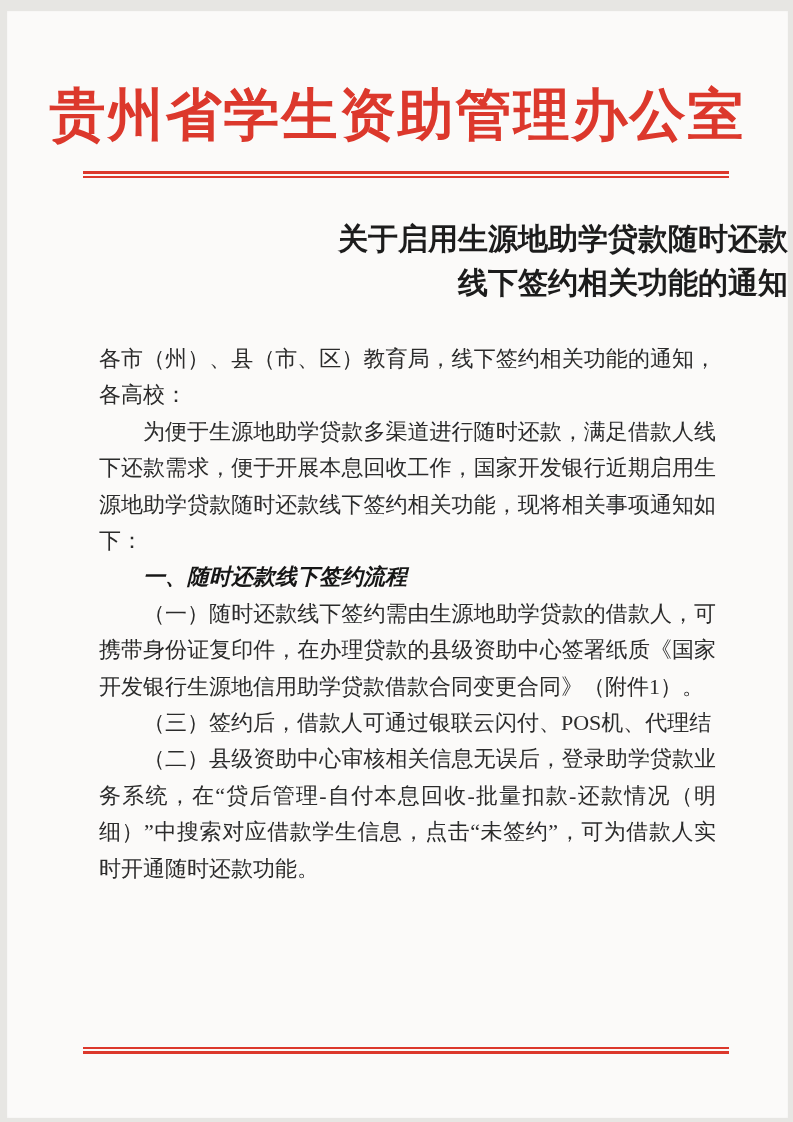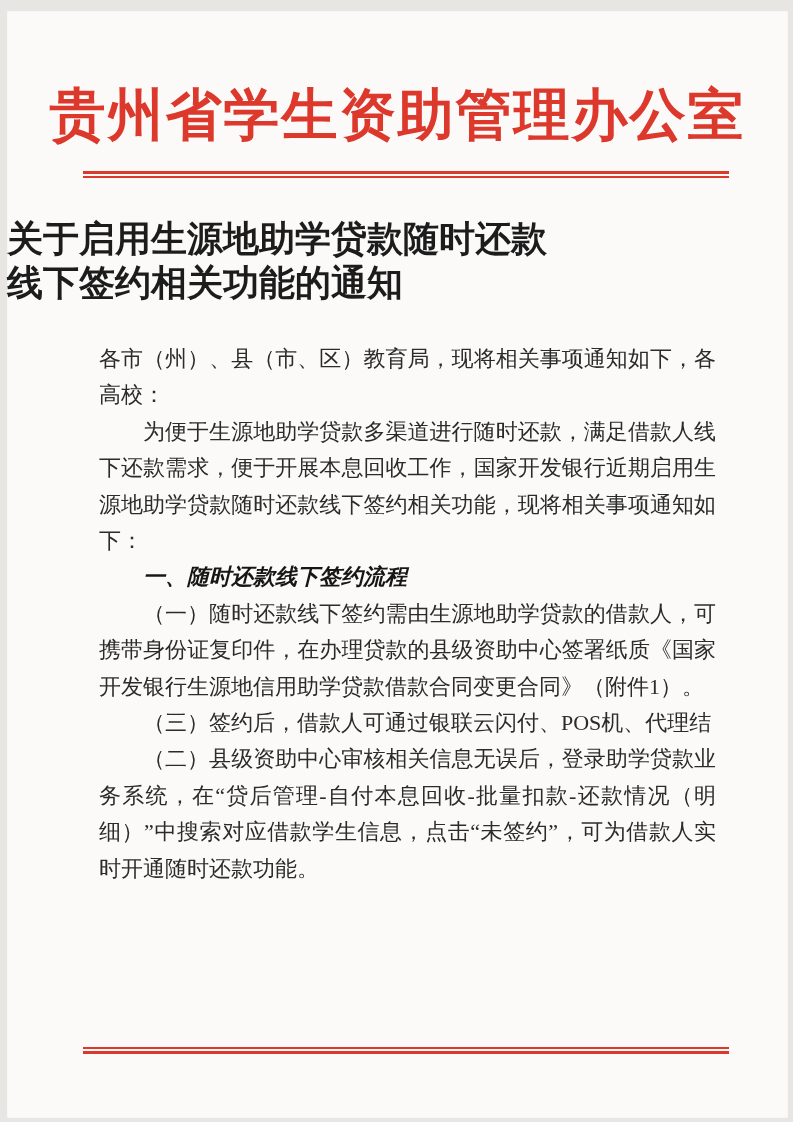--- a/index.html
+++ b/index.html
@@ -58,22 +58,22 @@
     height: 2px;
     border-top: 2px solid var(--red, #dc382c);
     border-bottom: 3px solid var(--red, #dc382c);
   }
   .doc-title {
     position: absolute;
     top: 206px;
     left: 0;
     width: 100%;
     margin: 0;
-    text-align: left;
-    font-size: 36px;
+    text-align: right;
+    font-size: 30px;
     line-height: 44px;
     font-weight: bold;
     color: #1c1c1c;
     font-family: "Liberation Serif", "DejaVu Serif", serif;
   }
   .doc-body {
     position: absolute;
     top: 330px;
     left: 92px;
     width: 617px;
@@ -105,21 +105,21 @@
     <div class="letterhead">贵州省学生资助管理办公室</div>
 
     <div class="rule rule-top"></div>
 
     <h1 class="doc-title">
       <span>关于启用生源地助学贷款随时还款</span><br>
       <span>线下签约相关功能的通知</span>
     </h1>
 
     <div class="doc-body">
-      <p>各市（州）、县（市、区）教育局，现将相关事项通知如下，各高校：</p>
+      <p>各市（州）、县（市、区）教育局，线下签约相关功能的通知，各高校：</p>
       <p class="indent">为便于生源地助学贷款多渠道进行随时还款，满足借款人线下还款需求，便于开展本息回收工作，国家开发银行近期启用生源地助学贷款随时还款线下签约相关功能，现将相关事项通知如下：</p>
       <p class="indent section-heading">一、随时还款线下签约流程</p>
       <p class="indent">（一）随时还款线下签约需由生源地助学贷款的借款人，可携带身份证复印件，在办理贷款的县级资助中心签署纸质《国家开发银行生源地信用助学贷款借款合同变更合同》（附件1）。</p>
       <p class="indent">（三）签约后，借款人可通过银联云闪付、POS机、代理结</p>
       <p class="indent">（二）县级资助中心审核相关信息无误后，登录助学贷款业务系统，在“贷后管理-自付本息回收-批量扣款-还款情况（明细）”中搜索对应借款学生信息，点击“未签约”，可为借款人实时开通随时还款功能。</p>
     </div>
 
     <div class="rule rule-bottom"></div>
 
   </div>

